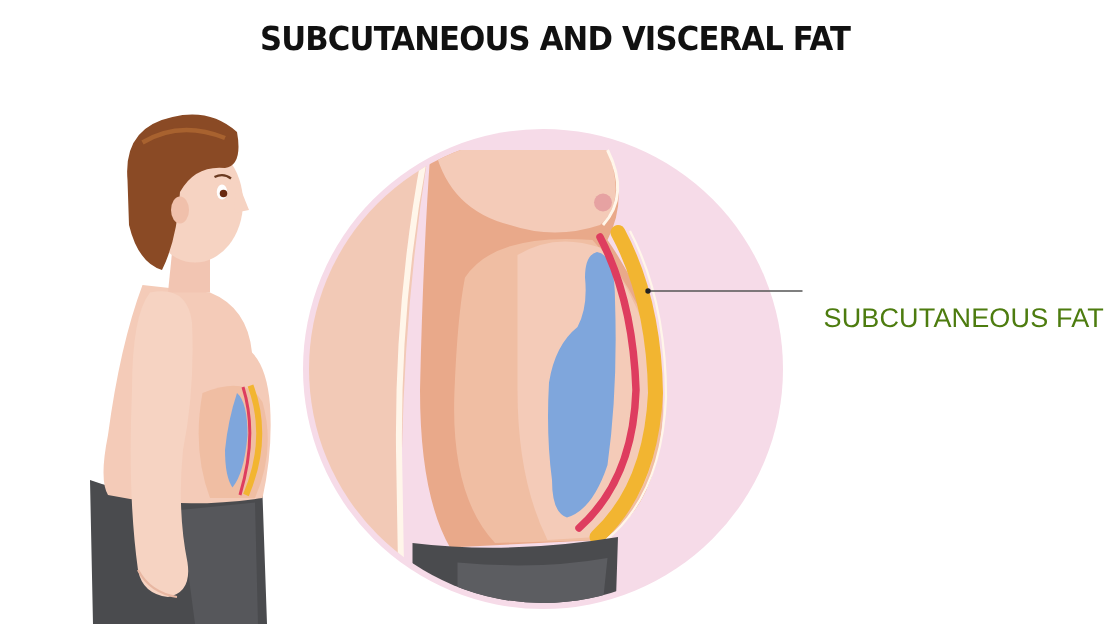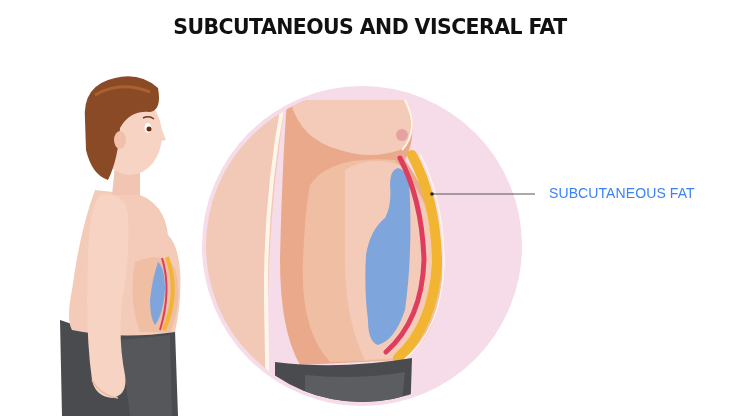--- a/index.html
+++ b/index.html
@@ -3,22 +3,22 @@
   <meta charset="utf-8">
   <style>
     html, body { margin: 0; padding: 0; background: #ffffff; }
     body { width: 740px; height: 416px; position: relative; overflow: hidden; font-family: "DejaVu Sans", sans-serif; }
     .title {
       position: absolute; left: 0; top: 14px; width: 740px; text-align: center;
       font-family: "DejaVu Sans", sans-serif; font-weight: bold; font-size: 22px;
       letter-spacing: -0.6px; color: #111111; transform: scaleX(0.93);
     }
     .label {
-      position: absolute; left: 549px; top: 185px;
-      font-family: "Liberation Sans", sans-serif; font-size: 14px; color: #3b82f6; letter-spacing: 0.1px;
+      position: absolute; left: 549px; top: 202px;
+      font-family: "Liberation Sans", sans-serif; font-size: 18px; color: #4d7c0f; letter-spacing: 0.1px;
     }
     svg.art { position: absolute; left: 0; top: 0; }
   </style>
 </head>
 <body>
 
 <div class="title">SUBCUTANEOUS AND VISCERAL FAT</div>
 
 <svg class="art" width="740" height="416" viewBox="0 0 740 416">
   <defs>

